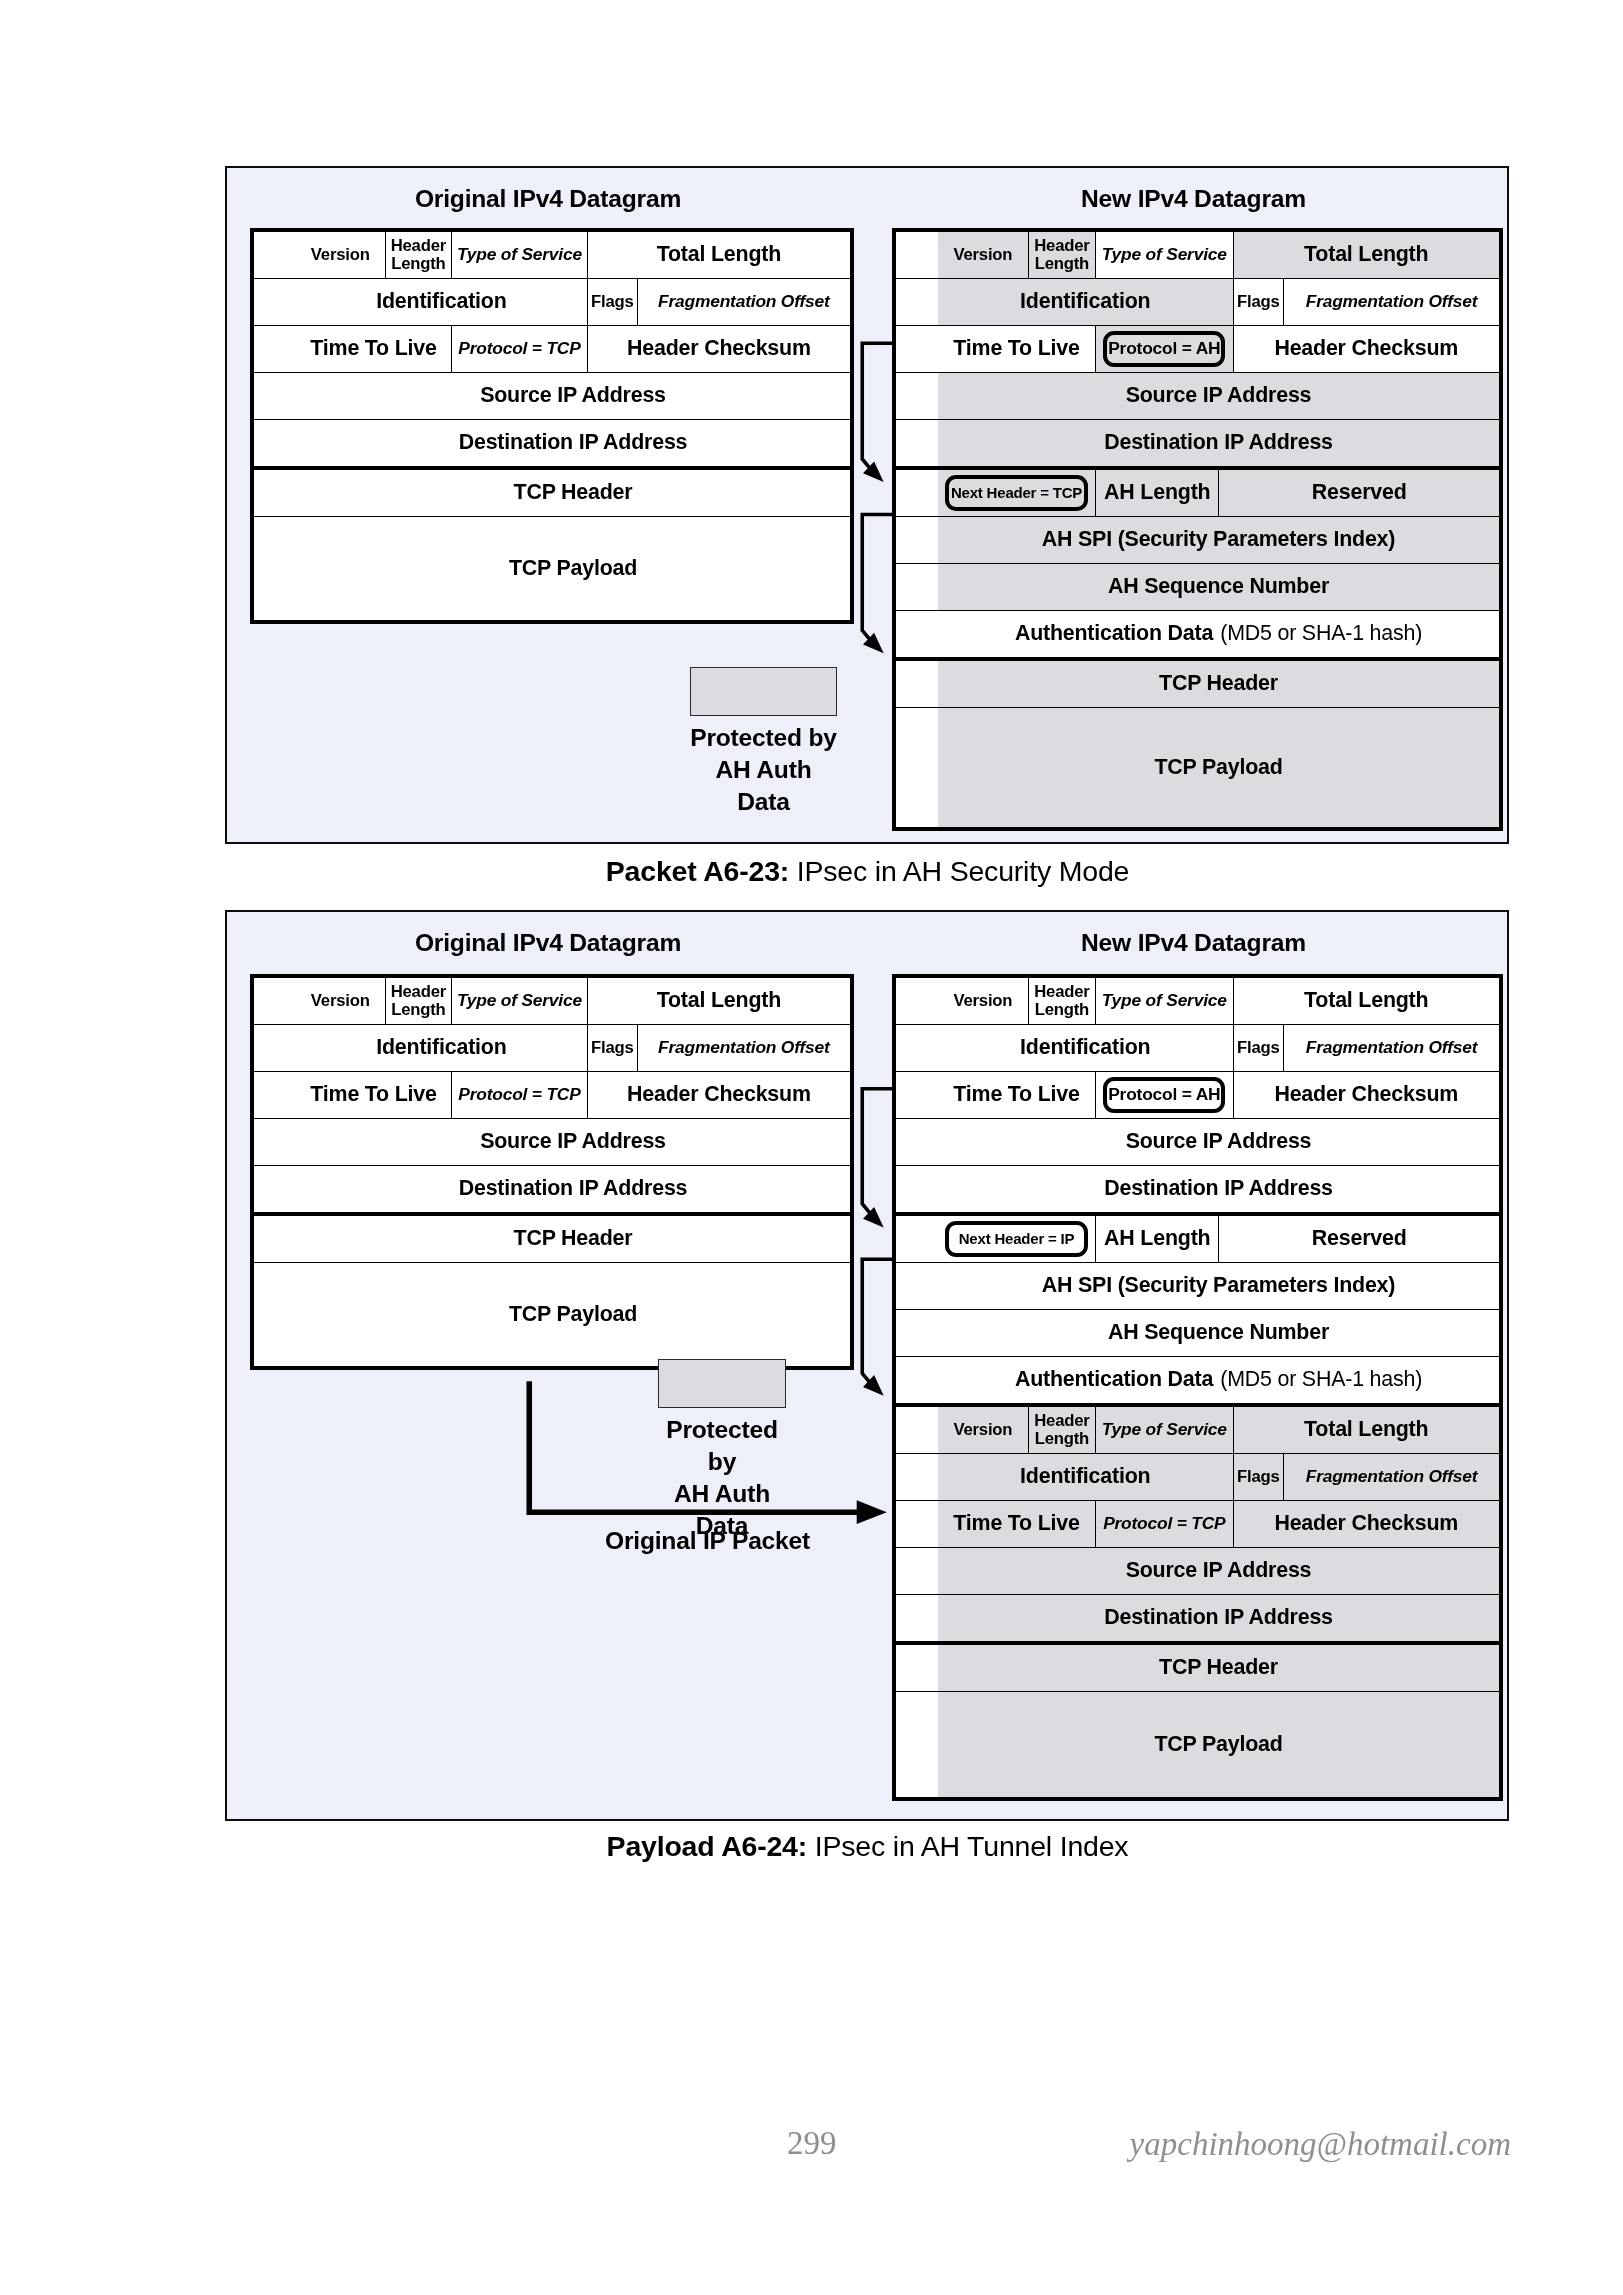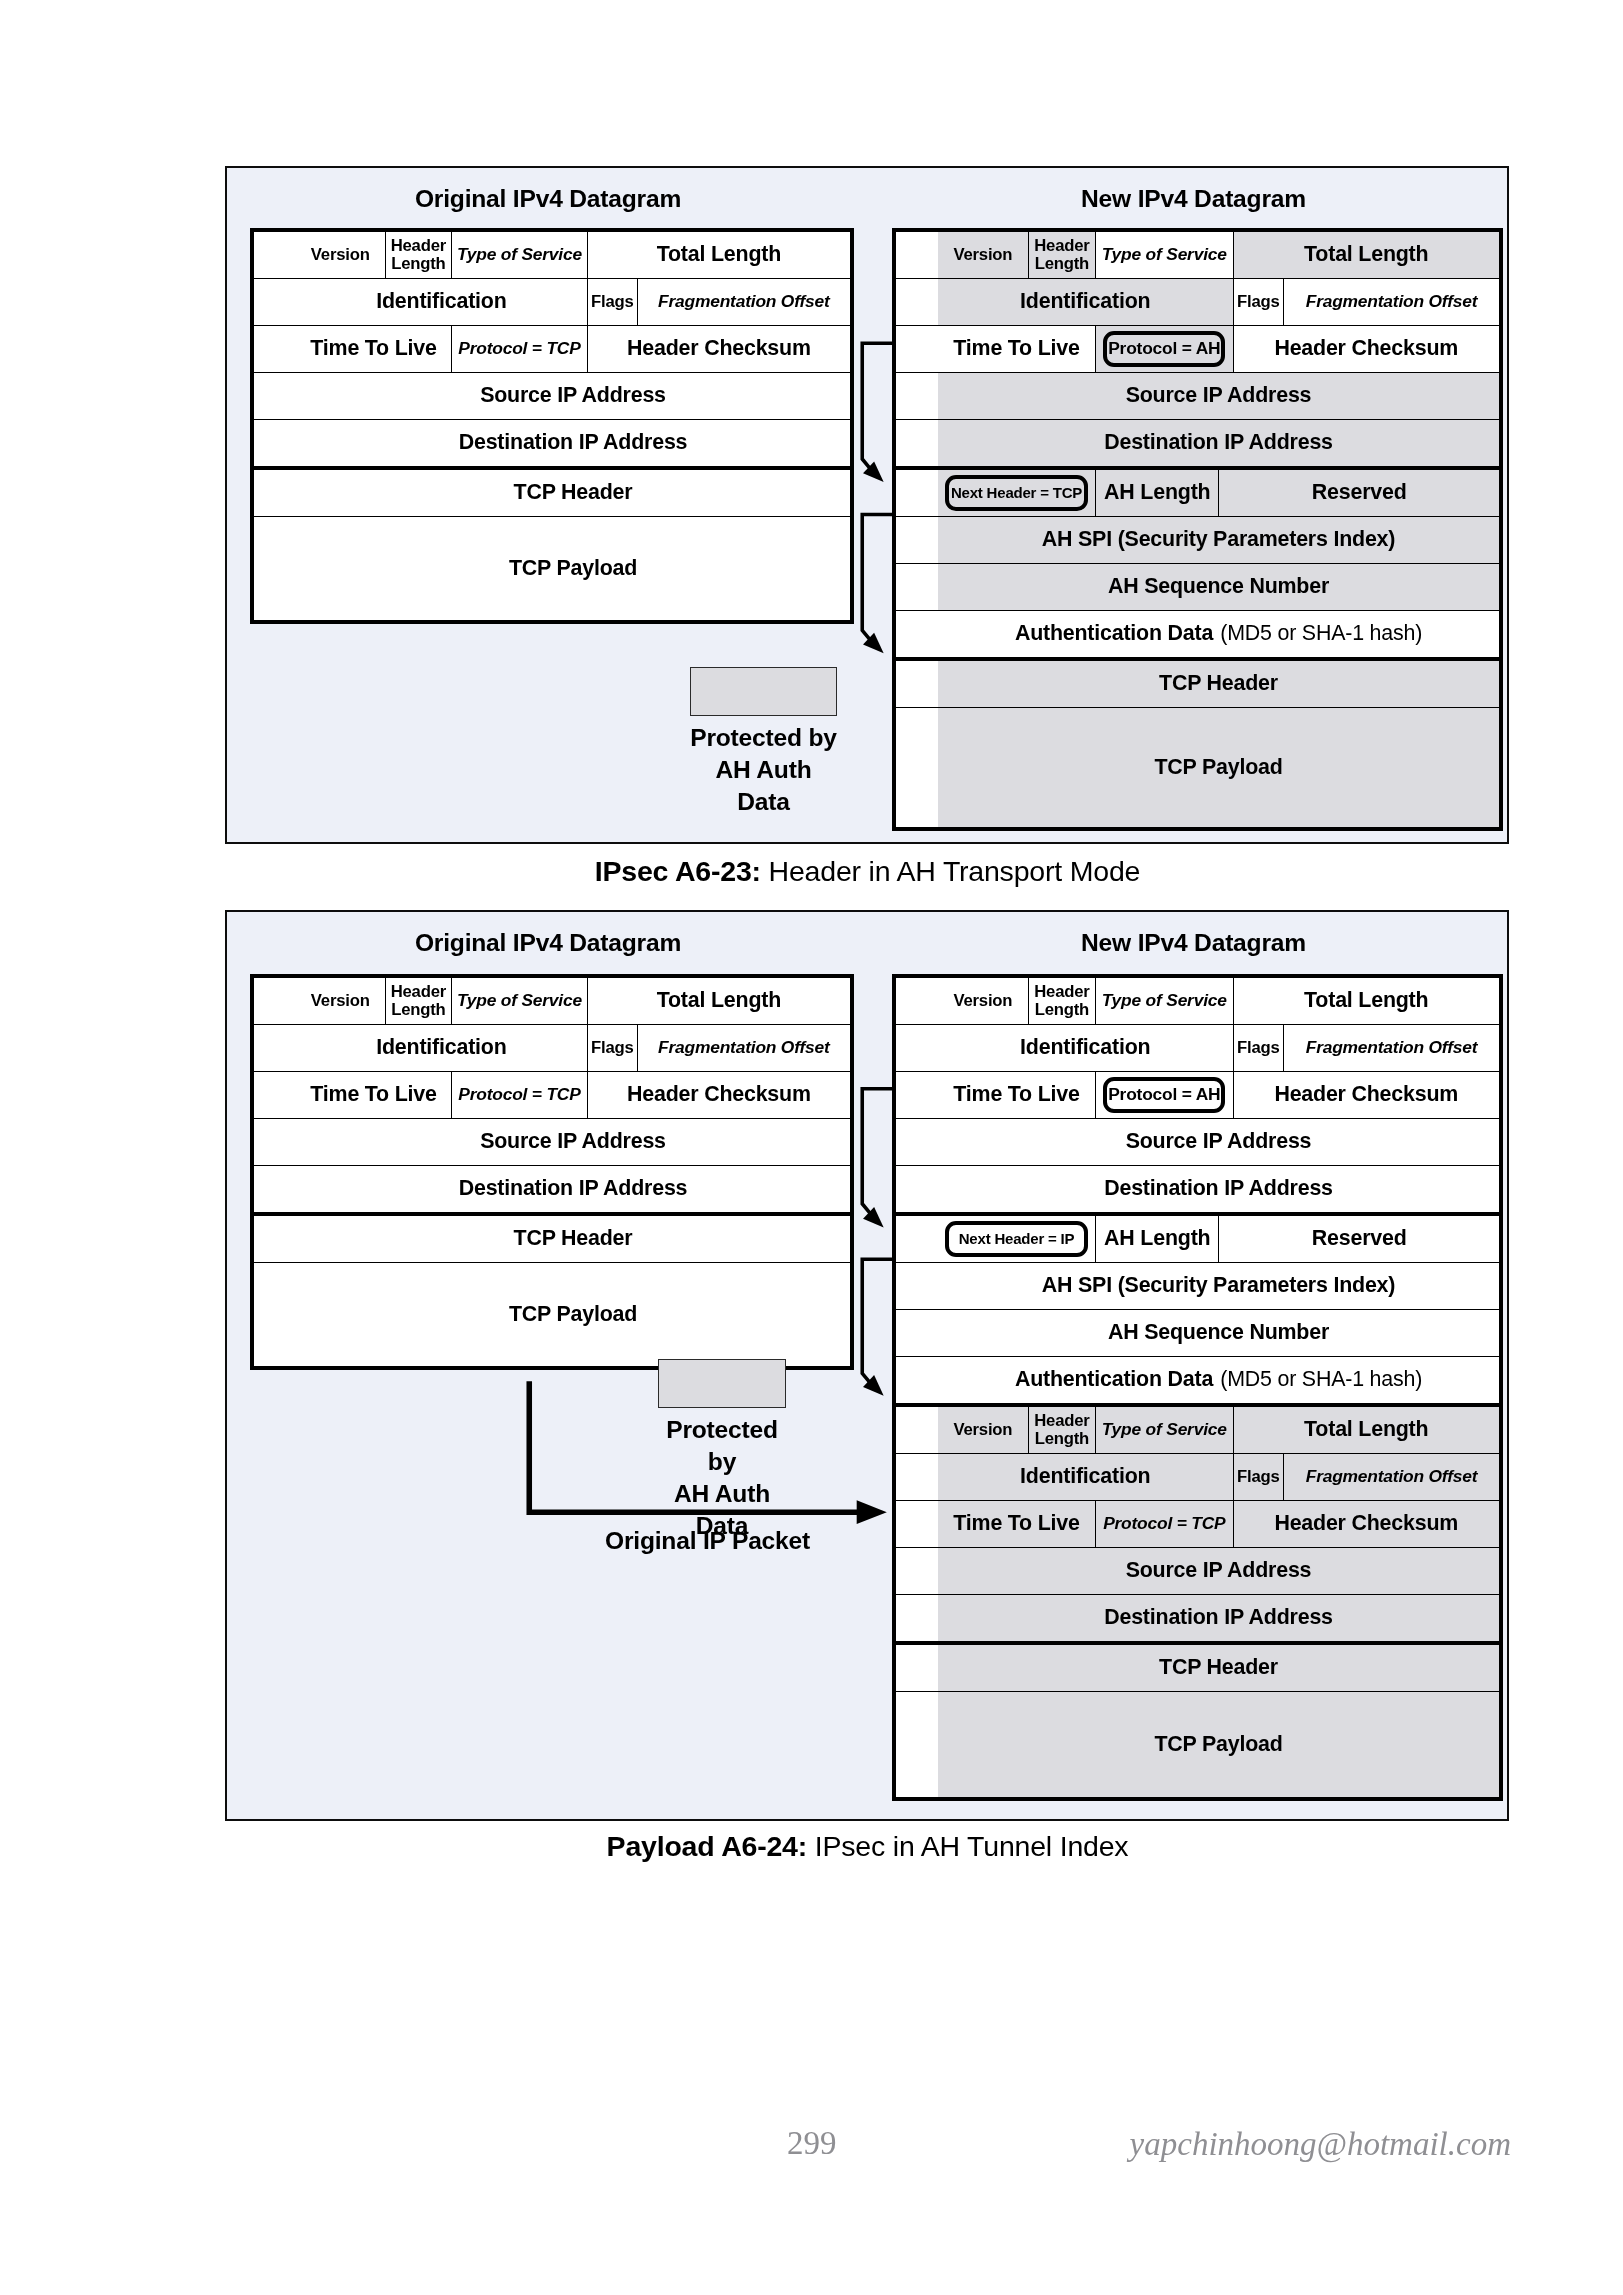--- a/index.html
+++ b/index.html
@@ -207,21 +207,21 @@
         <polyline points="839,221 801,221 801,367 811,379"></polyline>
       </g>
       <polygon points="828,396 802,385 816,370" fill="#000"></polygon>
       <g stroke="#000" stroke-width="4.5" fill="none">
         <polyline points="839,437 801,437 801,583 811,595"></polyline>
       </g>
       <polygon points="828,612 802,601 816,586" fill="#000"></polygon>
     </svg>
   </section>
   <div class="caption" style="top:855px;">
-    <b>IPsec A6-23:</b><span> Header in AH Transport Mode</span>
+    <b>Packet A6-23:</b><span> IPsec in AH Security Mode</span>
   </div>
 
   <section class="panel" id="panel-1">
     <div class="dg-title" style="left:23px;top:17.4px;width:596px;">Original IPv4 Datagram</div>
     <div class="dg-title" style="left:665px;top:17.4px;width:603px;">New IPv4 Datagram</div>
 
     <div class="ptable" id="tbl-1-orig" style="left:23px;top:62px;width:596px;">
         <div class="trow" style="height: 46px;">
           <div class="tc small" style="width: 16%;">
             <span>Version</span>

